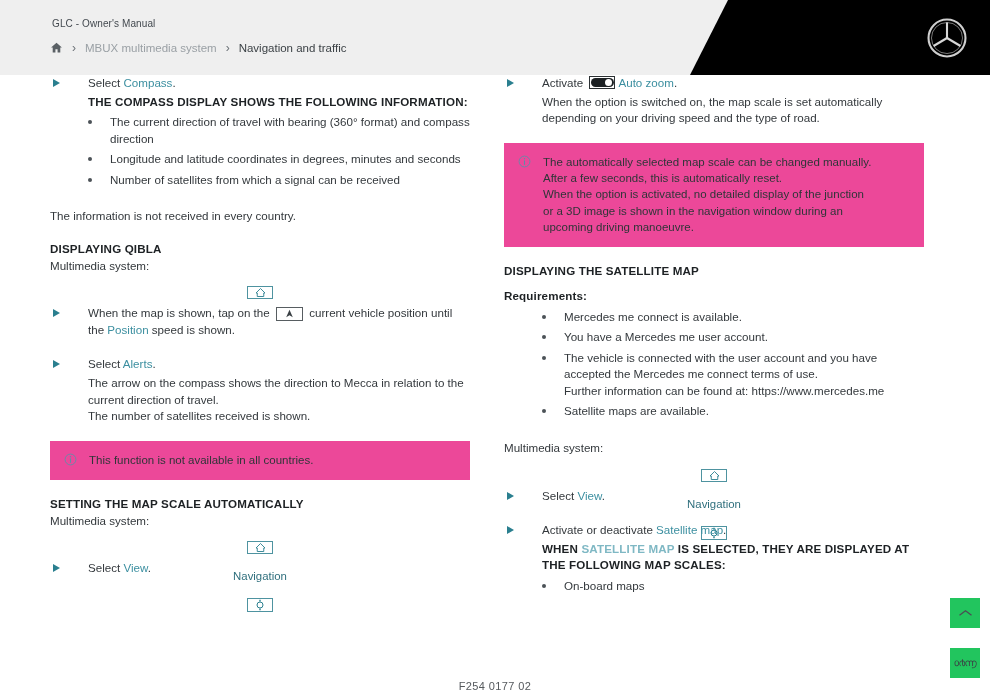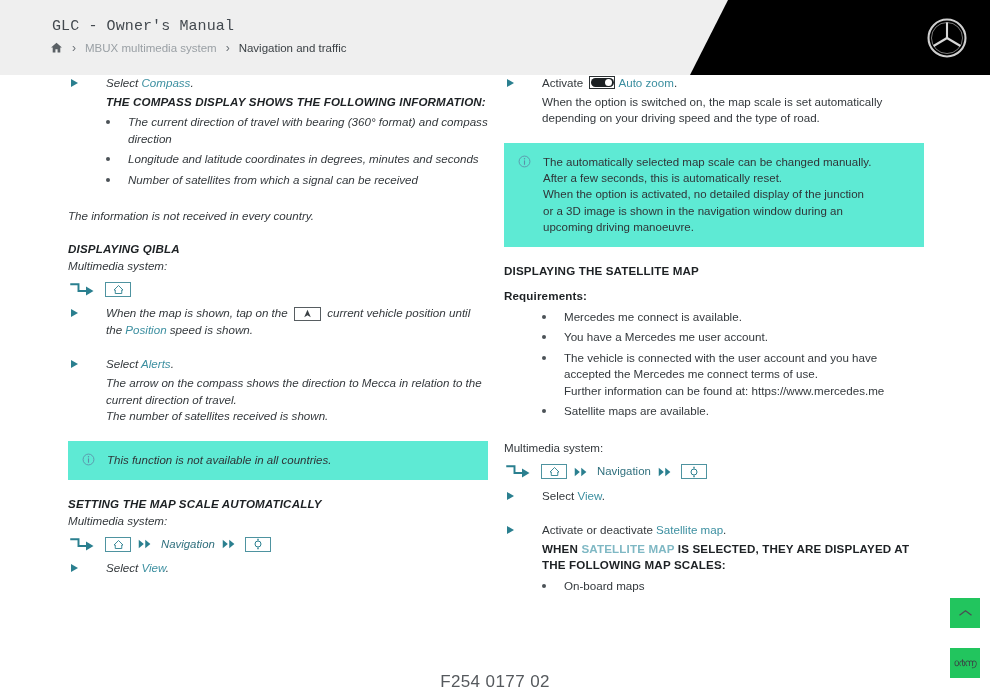--- a/index.html
+++ b/index.html
@@ -28,24 +28,23 @@
     clip-path: polygon(38px 0, 100% 0, 100% 100%, 0 100%);
   }
   .mb-star {
     position: absolute;
     top: 17px; right: 22px;
     width: 42px; height: 42px;
   }
   .manual-title {
     position: absolute;
     left: 52px; top: 18px;
-    font-size: 15px;
+    font-size: 10px;
     color: #43494f;
     letter-spacing: .1px;
-    font-family: Liberation Mono, monospace;
   }
   .breadcrumb {
     position: absolute;
     left: 50px; top: 41px;
     display: flex;
     align-items: center;
     gap: 9px;
     font-size: 11.5px;
   }
   .bc-home { width: 13px; height: 13px; display:block; }
@@ -60,21 +59,21 @@
     padding: 0;
   }
   .col {
     position: absolute;
     top: 0;
     width: 420px;
     font-size: 11.6px;
     line-height: 1.43;
     color: #33383c;
   }
-  .col-left  { left: 68px; font-style: italic; }
+  .col-left  { left: 50px; }
   .col-right { left: 504px; }
 
   
   .step {
     position: relative;
     padding-left: 38px;
     margin-bottom: 2px;
   }
   .step::before {
     content: "";
@@ -117,21 +116,21 @@
   h3.sec.inline-step { margin-left: 38px; }
   .plain { margin: 0; }
   .spacer-8  { height: 8px; }
   .spacer-16 { height: 16px; }
 
   .lnk { color: #3c8fa0; }
   .lnk-dark { color: #7fb8c4; }
 
   
   .infobox {
-    background: #5eead4;
+    background: #ec4899;
     padding: 11px 14px 12px 14px;
     display: flex;
     gap: 12px;
     align-items: flex-start;
   }
   .infobox .i-icon {
     flex: 0 0 auto;
     width: 13px; height: 13px;
     margin-top: 1px;
   }
@@ -142,20 +141,21 @@
   }
   .infobox .i-text span { display: block; }
 
   
   .navpath {
     display: flex;
     align-items: center;
     gap: 7px;
     margin: 5px 0 6px 0;
     height: 20px;
+    flex-direction: column;
   }
   .navpath .enter-arrow { width: 30px; height: 15px; display:block; }
   .icon-box {
     border: 1px solid #4e93a0;
     background: #fff;
     width: 26px; height: 15px;
     display: flex; align-items: center; justify-content: center;
   }
   .icon-box svg { display:block; }
   .chev2 { width: 16px; height: 12px; display:block; }
@@ -197,21 +197,21 @@
     background: #fff;
     z-index: 2;
   }
 
   
   .footer-code {
     position: absolute;
     left: 0; right: 0;
     bottom: 8px;
     text-align: center;
-    font-size: 17px;
+    font-size: 11px;
     color: #55595d;
     letter-spacing: .4px;
   }
   .fab {
     position: absolute;
     right: 10px;
     width: 30px; height: 30px;
     background: #22c55e;
     display: flex; align-items: center; justify-content: center;
     cursor: pointer;

